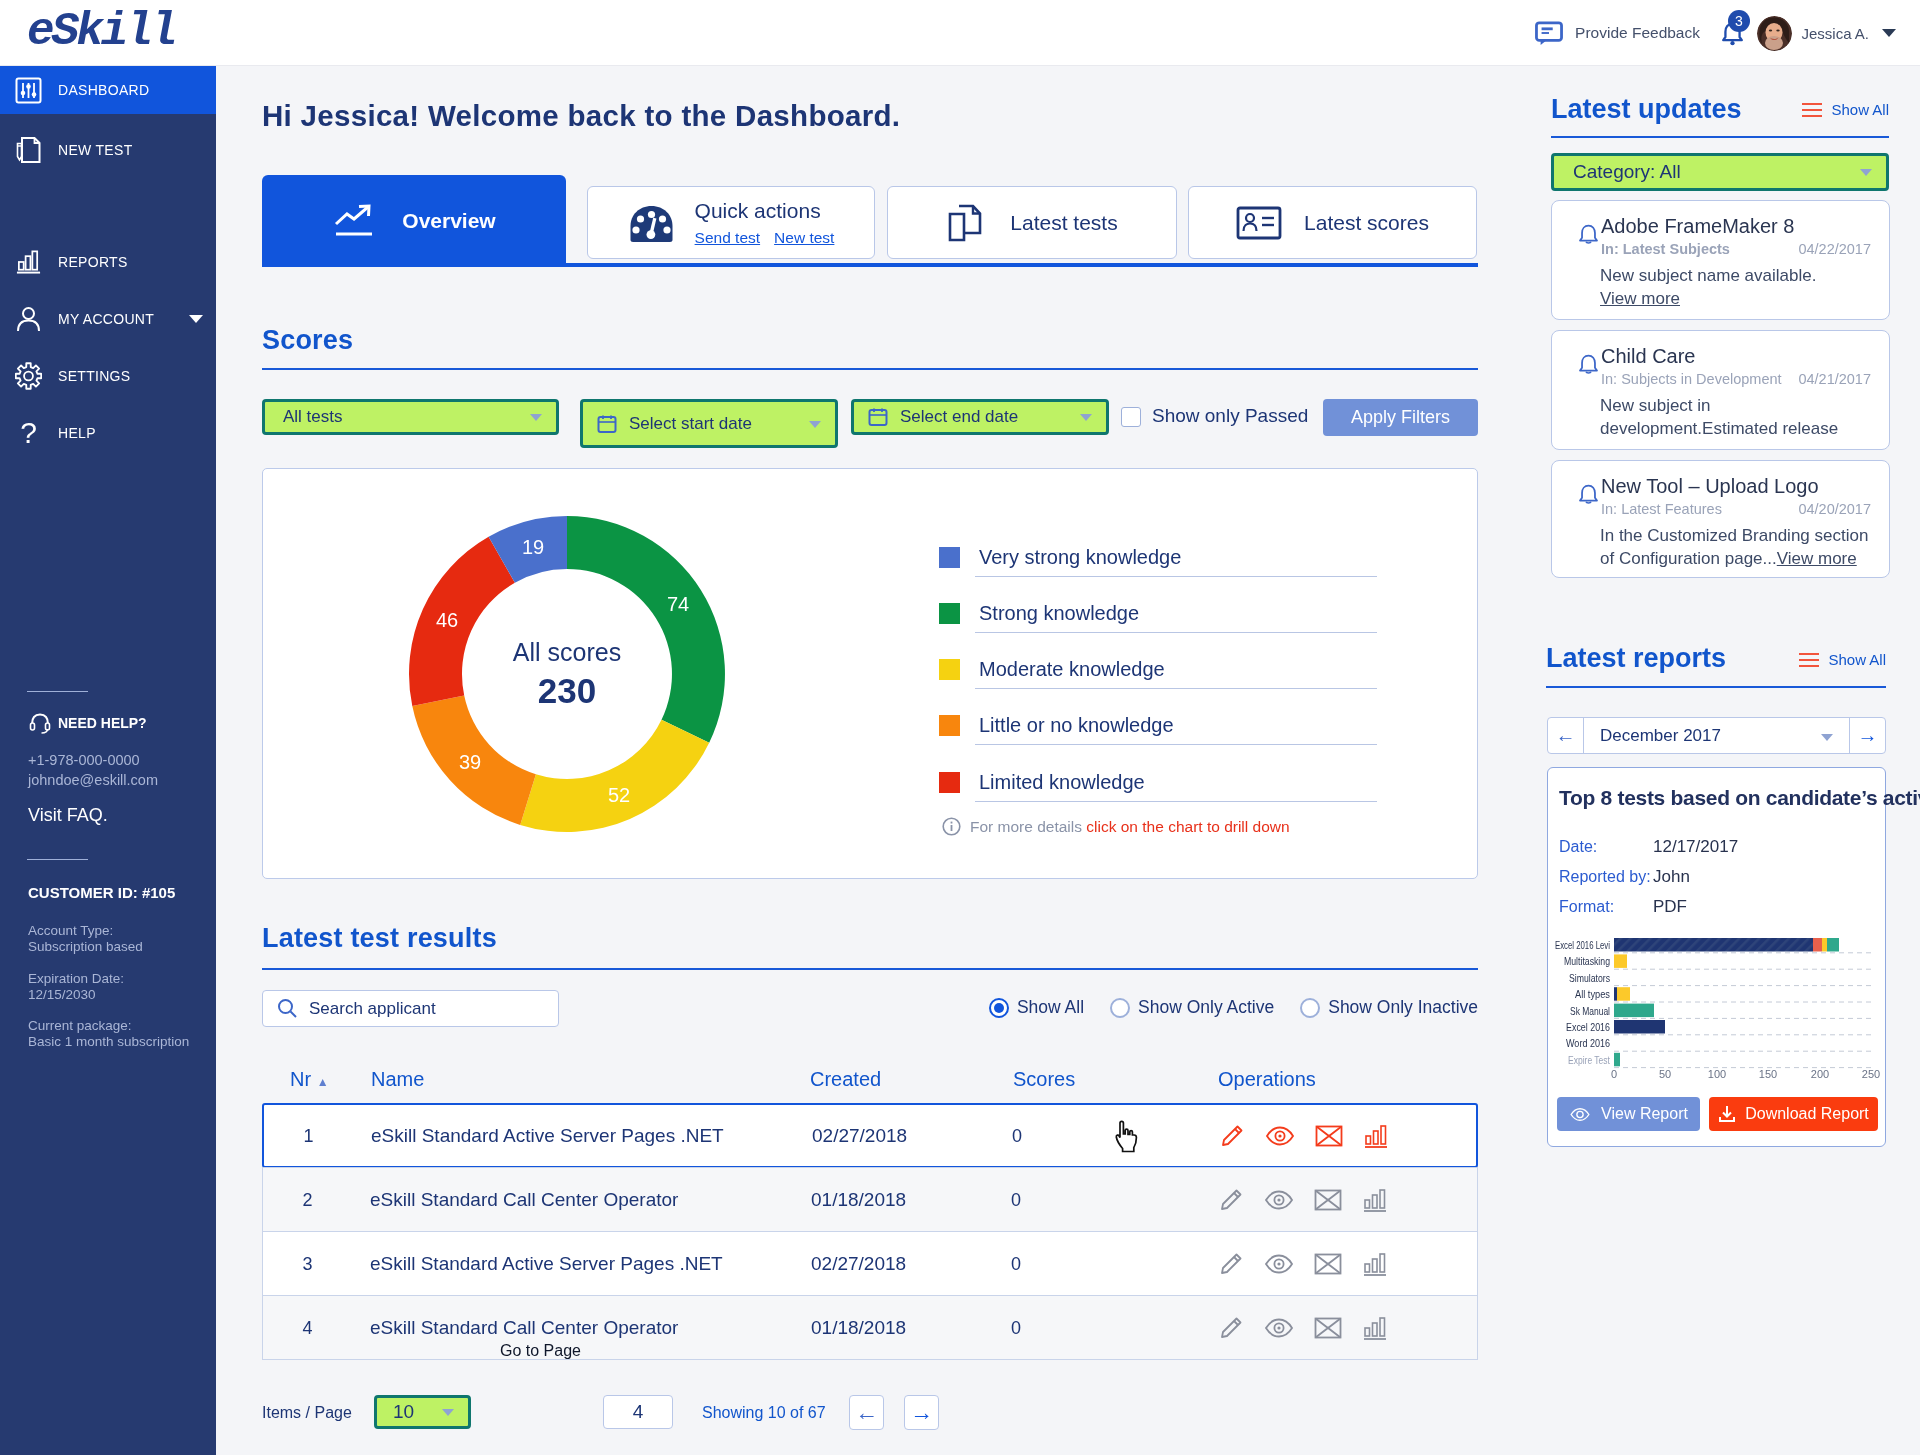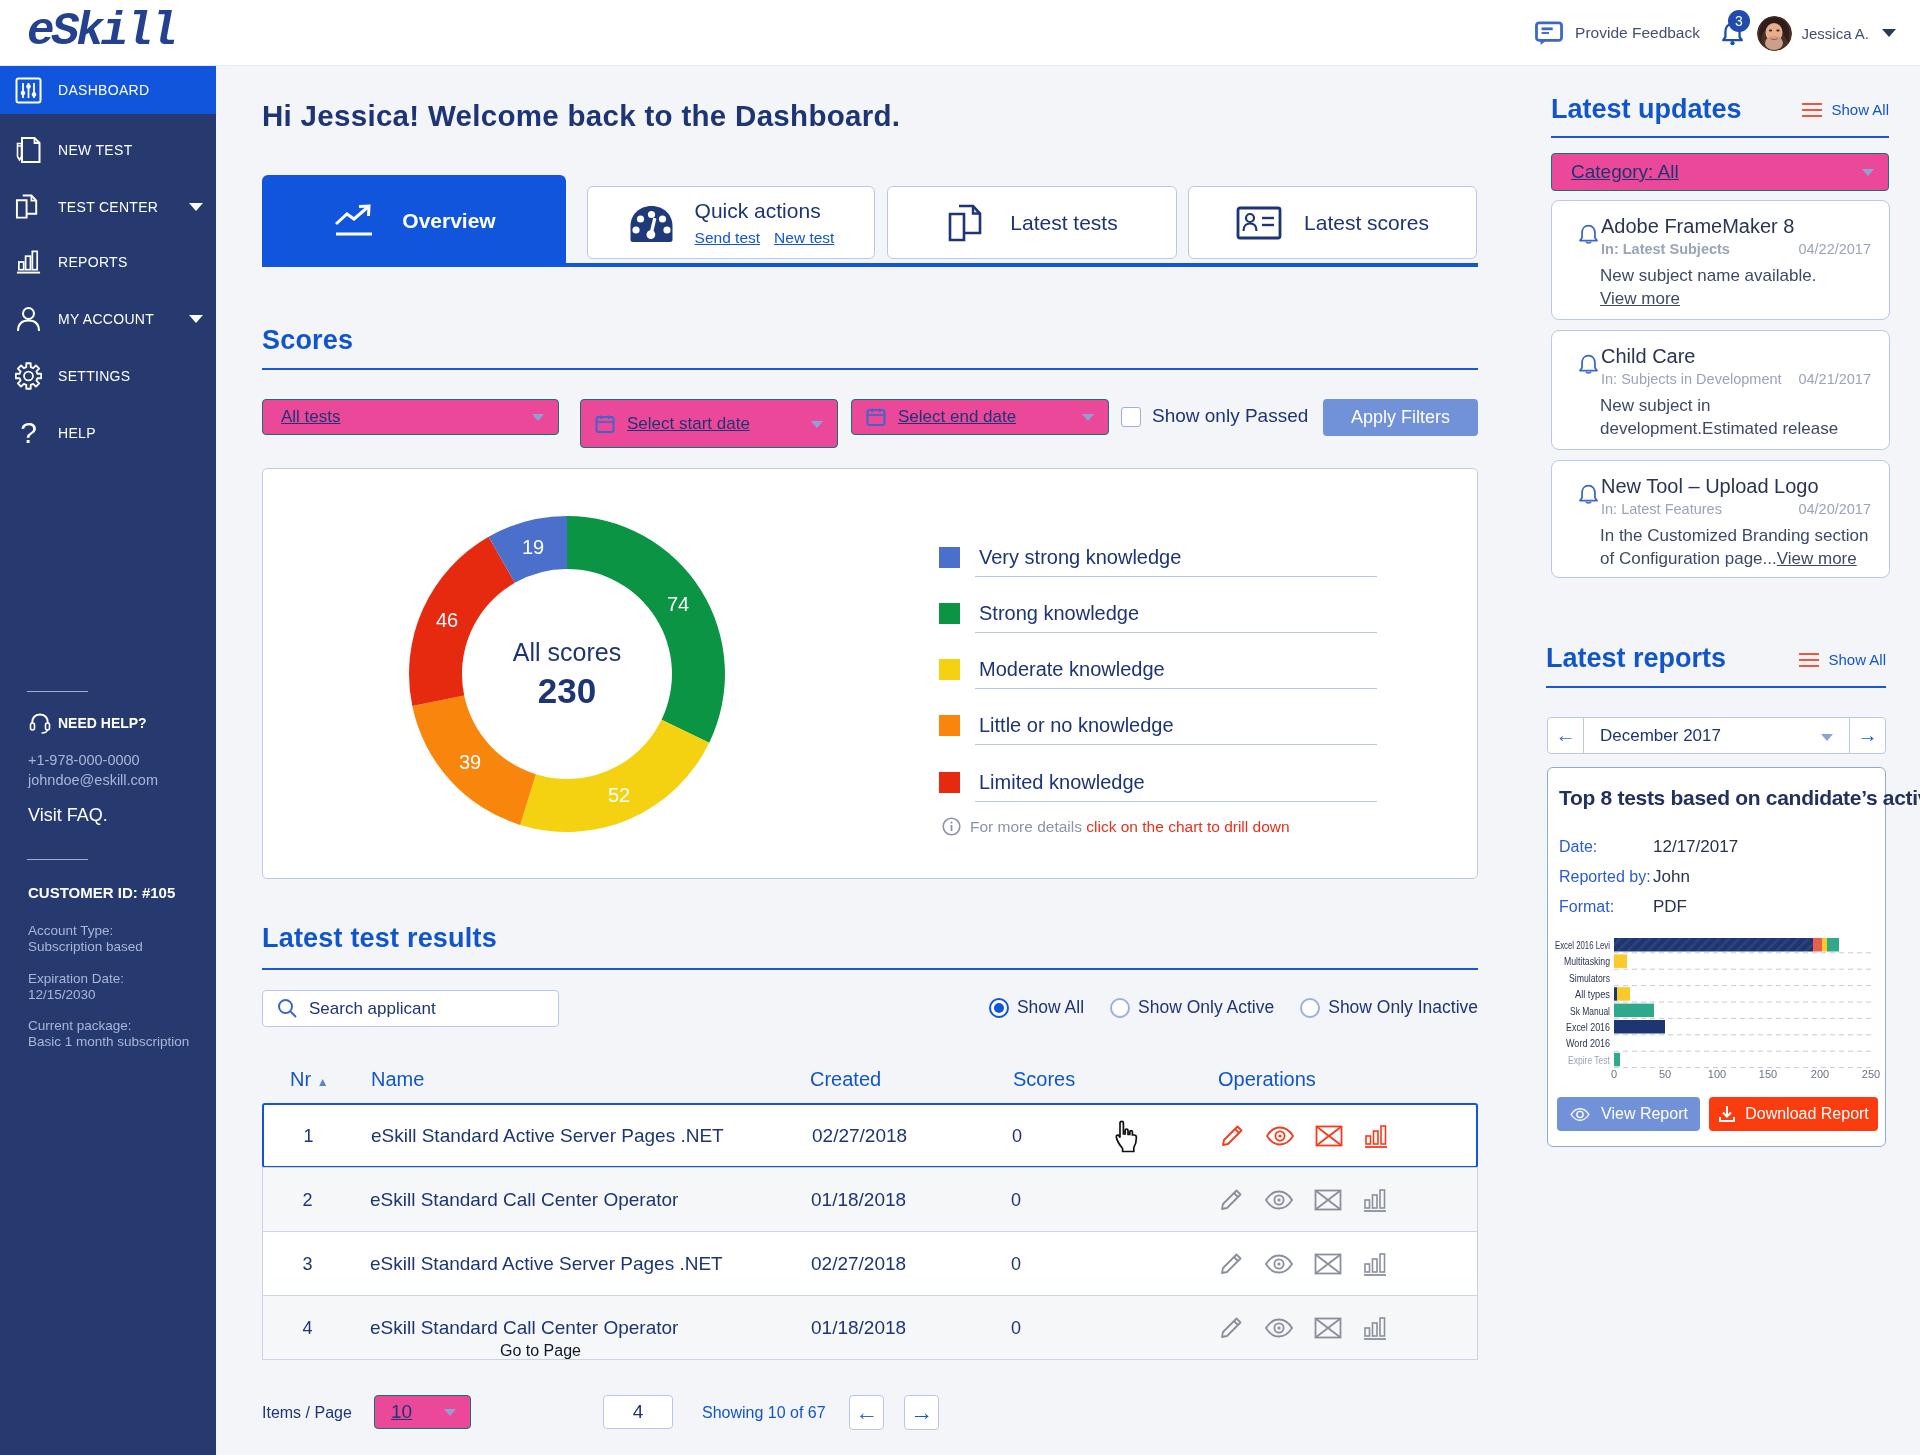--- a/index.html
+++ b/index.html
@@ -41,21 +41,21 @@
 .tabt { font-size:21px; color:#1d3575; margin-left:22px; }
 #tab-ov .tabt { color:#fff; font-weight:bold; }
 .qlinks { font-size:15.5px; color:#1155dc; margin-top:6px; }
 .qlinks span { text-decoration:underline; margin-right:14px; }
 
 
 .sech { position:absolute; left:46px; font-size:27px; font-weight:bold; color:#1155cc; letter-spacing:0.2px; }
 .sechline { position:absolute; left:46px; width:1216px; height:2px; background:#1959d8; }
 
 
-.sel { position:absolute; background:#ec4899; border:1px solid #0f766e; border-radius:4px; display:flex; align-items:center; font-size:17px; color:#1d3575;text-decoration:underline; }
+.sel { position:absolute; background:#bef264; border:3px solid #0f766e; border-radius:4px; display:flex; align-items:center; font-size:17px; color:#1d3575; }
 .sel .selcaret { position:absolute; right:14px; top:50%; margin-top:-3px; width:0; height:0; border-left:6px solid transparent; border-right:6px solid transparent; border-top:7px solid #8fa3d2; }
 .btn { position:absolute; border-radius:4px; color:#fff; display:flex; align-items:center; justify-content:center; }
 
 
 .card { position:absolute; background:#fff; border:1px solid #bccaea; border-radius:5px; }
 .legrow { position:absolute; left:676px; height:22px; display:flex; align-items:center; }
 .legsq { width:21px; height:21px; margin-right:19px; flex:0 0 21px; }
 .legt { font-size:20px; color:#1d3575; }
 .legline { position:absolute; left:712px; width:402px; border-top:1px solid #b9c6e4; }
 
@@ -134,31 +134,20 @@
   <div class="mi" style="top:55px;">
     <span class="ic">
           <svg width="27" height="28" viewBox="0 0 27 28">
             <path d="M7 2 L19.5 2 L24.5 7 L24.5 26 L7 26 Z" fill="none" stroke="#fff" stroke-width="2"></path>
             <path d="M19.5 2 L19.5 7 L24.5 7" fill="none" stroke="#fff" stroke-width="1.8"></path>
             <path d="M2.5 7.5 L6.5 7.5 L6.5 20.5 L4.5 24 L2.5 20.5 Z" fill="#263a70" stroke="#fff" stroke-width="1.6"></path>
             <line x1="2.5" y1="10" x2="6.5" y2="10" stroke="#fff" stroke-width="1.4"></line>
           </svg>
         </span>
     <span class="lb">NEW TEST</span>
-  </div>
-  <div class="mi" style="top:112px;">
-    <span class="ic">
-          <svg width="28" height="28" viewBox="0 0 28 28">
-            <path d="M2 7 L12 7 L12 25 L2 25 Z M2 7" fill="none" stroke="#fff" stroke-width="2"></path>
-            <path d="M8 2 L17 2 L22 7.5 L22 21 L12 21" fill="none" stroke="#fff" stroke-width="2"></path>
-            <path d="M17 2 L17 7.5 L22 7.5" fill="none" stroke="#fff" stroke-width="1.8"></path>
-          </svg>
-        </span>
-    <span class="lb">TEST CENTER</span>
-    <span class="mcaret"></span>
   </div>
   <div class="mi" style="top:167px;">
     <span class="ic">
           <svg width="28" height="27" viewBox="0 0 28 27">
             <line x1="2" y1="25" x2="26" y2="25" stroke="#fff" stroke-width="2"></line>
             <rect x="4" y="14" width="5" height="8" fill="none" stroke="#fff" stroke-width="1.8"></rect>
             <rect x="11" y="8" width="5" height="14" fill="none" stroke="#fff" stroke-width="1.8"></rect>
             <rect x="18" y="3" width="5" height="19" fill="none" stroke="#fff" stroke-width="1.8"></rect>
           </svg>
         </span>

